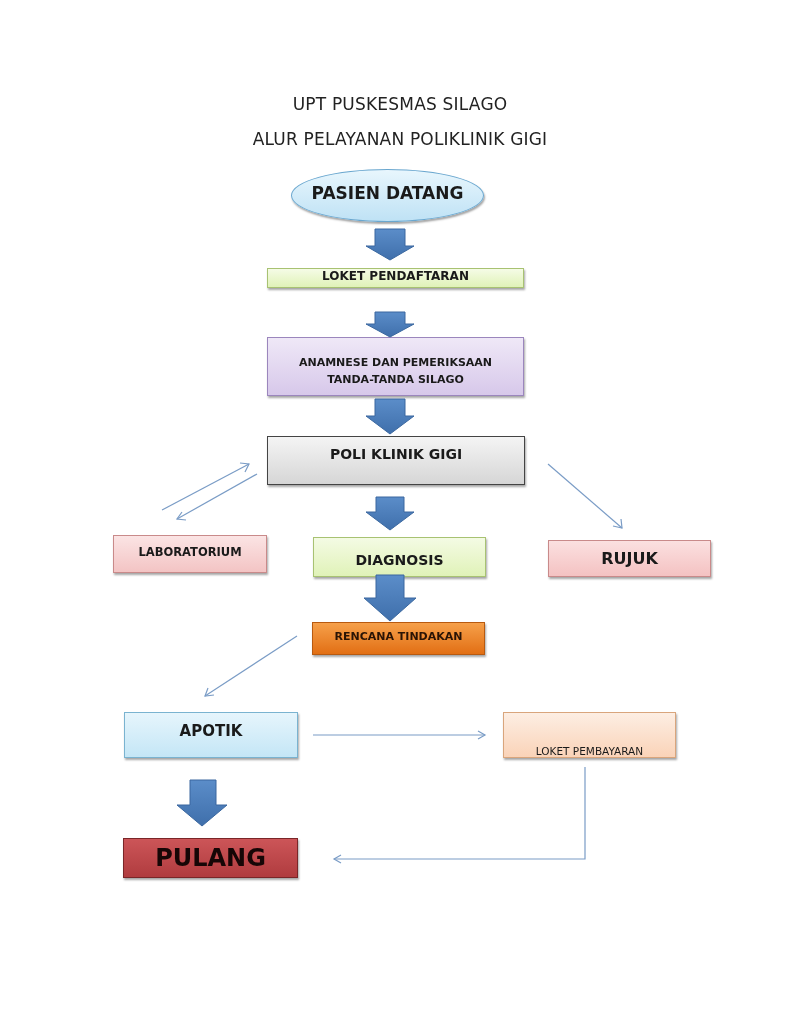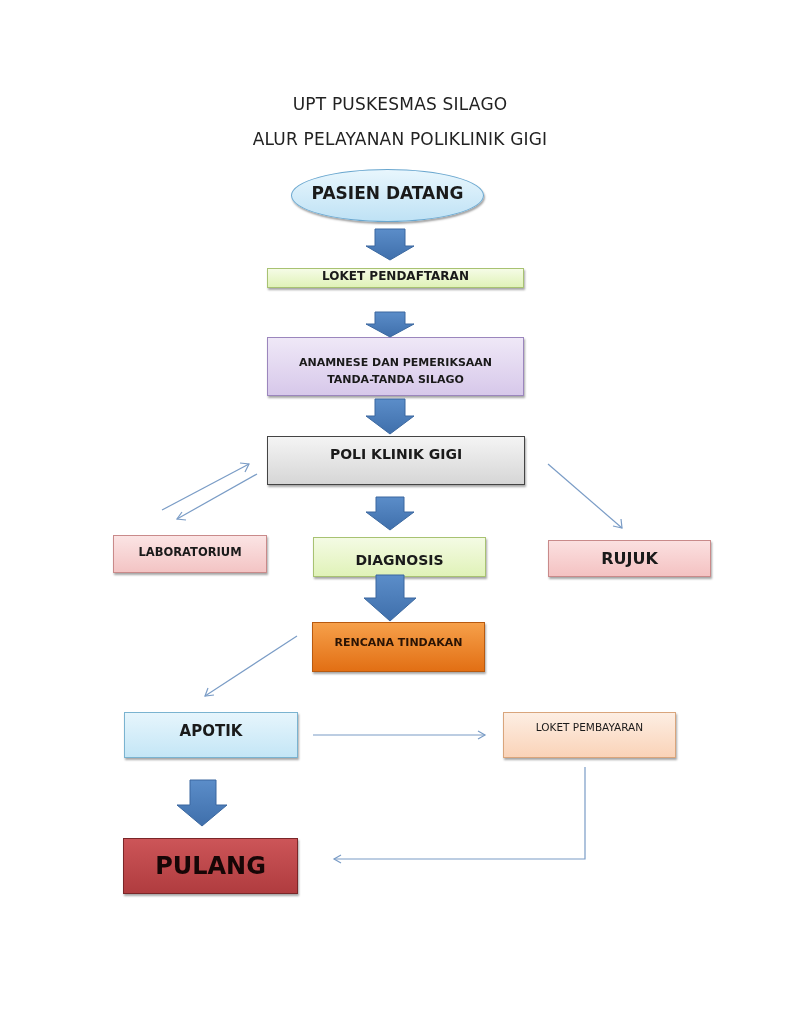--- a/index.html
+++ b/index.html
@@ -37,33 +37,33 @@
 </div>
 
 <div class="box" style="left:313px; top:537px; width:173px; height:40px; background: linear-gradient(#f4fbe4, #e0f2b8); border:1px solid #a8c272; align-items:flex-start; padding-top:14px; font-size:14px;">
   <span>DIAGNOSIS</span>
 </div>
 
 <div class="box" style="left:548px; top:540px; width:163px; height:37px; background: linear-gradient(#fbe0e0, #f4c2c2); border:1px solid #c98a8a; align-items:center; font-size:16px;">
   <span>RUJUK</span>
 </div>
 
-<div class="box" style="left:312px; top:622px; width:173px; height:50px; background: linear-gradient(#f6a04a, #e26f14); border:1px solid #b85a10; align-items:flex-start; padding-top:13px; font-size:11px; color:#2a1405;">
+<div class="box" style="left:312px; top:622px; width:173px; height:33px; background: linear-gradient(#f6a04a, #e26f14); border:1px solid #b85a10; align-items:flex-start; padding-top:7px; font-size:11px; color:#2a1405;">
   <span>RENCANA TINDAKAN</span>
 </div>
 
 <div class="box" style="left:124px; top:712px; width:174px; height:46px; background: linear-gradient(#e6f5fc, #c4e6f6); border:1px solid #7ab3d0; align-items:flex-start; padding-top:9px; font-size:15px;">
   <span>APOTIK</span>
 </div>
 
-<div class="box" style="left:503px; top:712px; width:173px; height:46px; background: linear-gradient(#fdeee3, #fad3b8); border:1px solid #d9a57c; align-items:flex-start; padding-top:8px; font-size:10.5px; font-weight:normal;">
+<div class="box" style="left:503px; top:712px; width:173px; height:46px; background: linear-gradient(#fdeee3, #fad3b8); border:1px solid #d9a57c; align-items:flex-end; padding-top:8px; font-size:10.5px; font-weight:normal;">
   <span>LOKET PEMBAYARAN</span>
 </div>
 
-<div class="box" style="left:123px; top:838px; width:175px; height:56px; background: linear-gradient(#cc5558, #b03c3f); border:1px solid #7a2628; align-items:center; font-size:24px; color:#160606;">
+<div class="box" style="left:123px; top:838px; width:175px; height:40px; background: linear-gradient(#cc5558, #b03c3f); border:1px solid #7a2628; align-items:center; font-size:24px; color:#160606;">
   <span>PULANG</span>
 </div>
 
 <svg class="overlay" viewBox="0 0 800 1035">
   <defs>
     <linearGradient id="arrowGrad" x1="0" y1="0" x2="0" y2="1">
       <stop offset="0" stop-color="#5b8dc9"></stop>
       <stop offset="1" stop-color="#3f6fab"></stop>
     </linearGradient>
   </defs>

